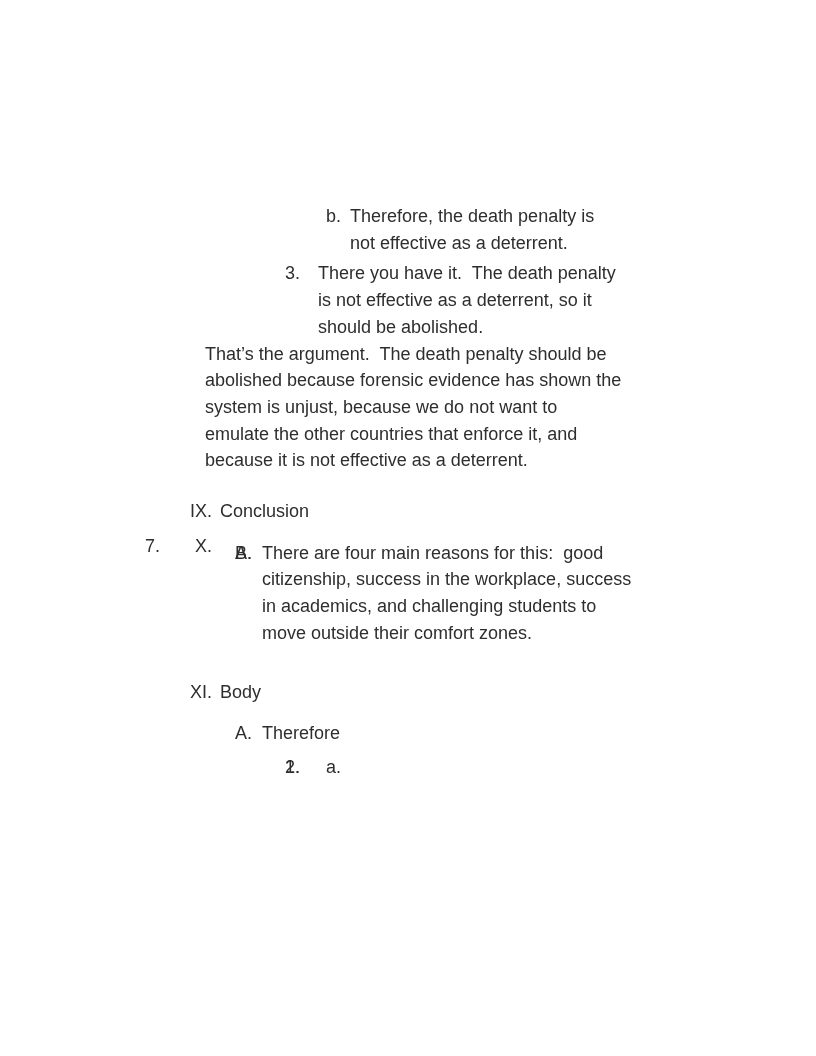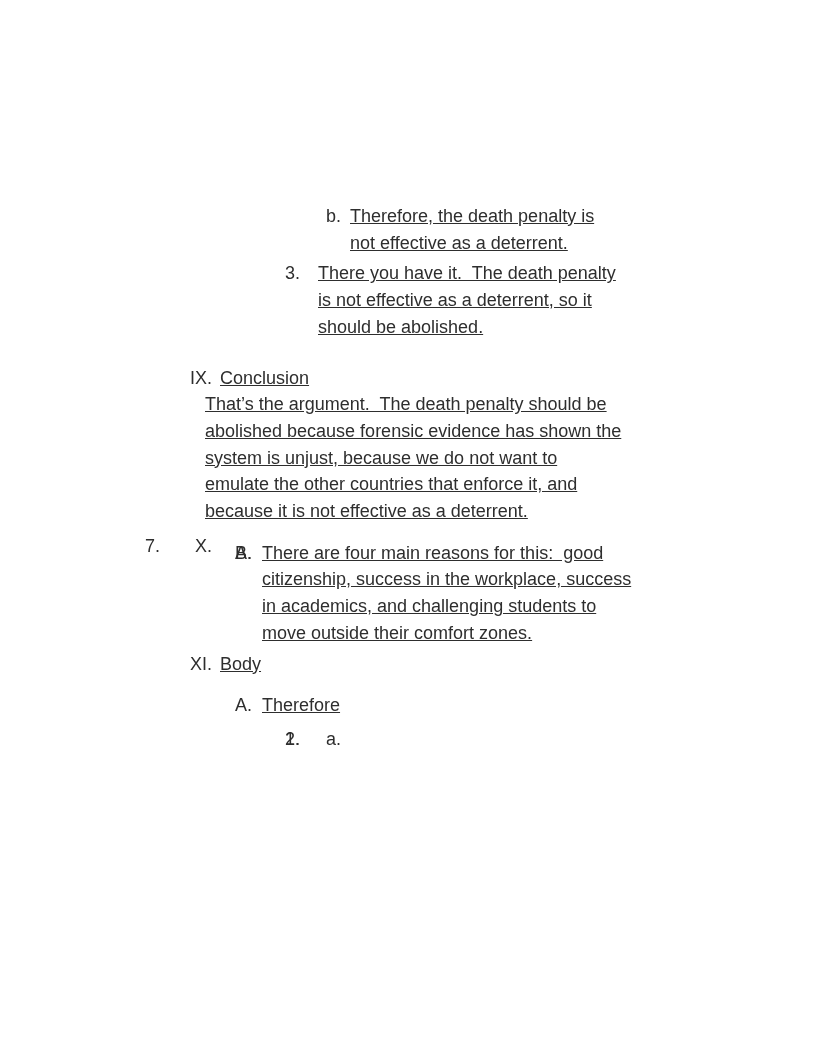--- a/index.html
+++ b/index.html
@@ -10,21 +10,21 @@
     background: #ffffff;
     color: #2e2e2e;
     font-family: "Liberation Sans", "DejaVu Sans", sans-serif;
     font-size: 18px;
     line-height: 26.7px;
     box-sizing: border-box;
     padding-top: 203px;
     overflow: hidden;
   }
   .item { position: relative; }
-  .item .text { white-space: pre-wrap; display: block; text-decoration: underline; }
+  .item .text { white-space: pre-wrap; display: block; }
   .marker {
     position: absolute;
     top: 0;
     text-align: right;
     white-space: nowrap;
   }
   
   .l1 { padding-left: 220px; }
   .l1 > .marker { left: 112px; width: 100px; }
   
@@ -39,21 +39,21 @@
   
   .lp { padding-left: 205px; }
   
   .outer-marker { position: absolute; left: 145px; top: 0; text-align: left; }
 
   .mt4  { margin-top: 4px; }
   .mt24 { margin-top: 24px; }
   .mt8  { margin-top: 8px; }
   .mt15 { margin-top: 15px; }
   .mt5  { margin-top: 5px; }
-  .mt18 { margin-top: 4px; }
+  .mt18 { margin-top: 32px; }
   .mt7  { margin-top: 7px; }
   .mt0  { margin-top: 0; }
 </style>
 </head>
 <body>
 
 <div class="page">
 
   <div class="item l4">
     <span class="marker">b.</span>
@@ -61,31 +61,31 @@
 not effective as a deterrent.</span>
   </div>
 
   <div class="item l3 mt4">
     <span class="marker">3.</span>
     <span class="text">There you have it.  The death penalty
 is not effective as a deterrent, so it
 should be abolished.</span>
   </div>
 
-  <div class="item l1 mt24">
-    <span class="marker">IX.</span>
-    <span class="text">Conclusion</span>
-  </div>
-
   <div class="item lp mt0">
     <span class="text">That’s the argument.  The death penalty should be
 abolished because forensic evidence has shown the
 system is unjust, because we do not want to
 emulate the other countries that enforce it, and
 because it is not effective as a deterrent.</span>
+  </div>
+
+  <div class="item l1 mt24">
+    <span class="marker">IX.</span>
+    <span class="text">Conclusion</span>
   </div>
 
   <div class="item l1 mt8">
     <span class="outer-marker">7.</span>
     <span class="marker">X.</span>
   </div>
 
   <div class="item l2 mt15">
     <span class="marker">A.</span>
   </div>

